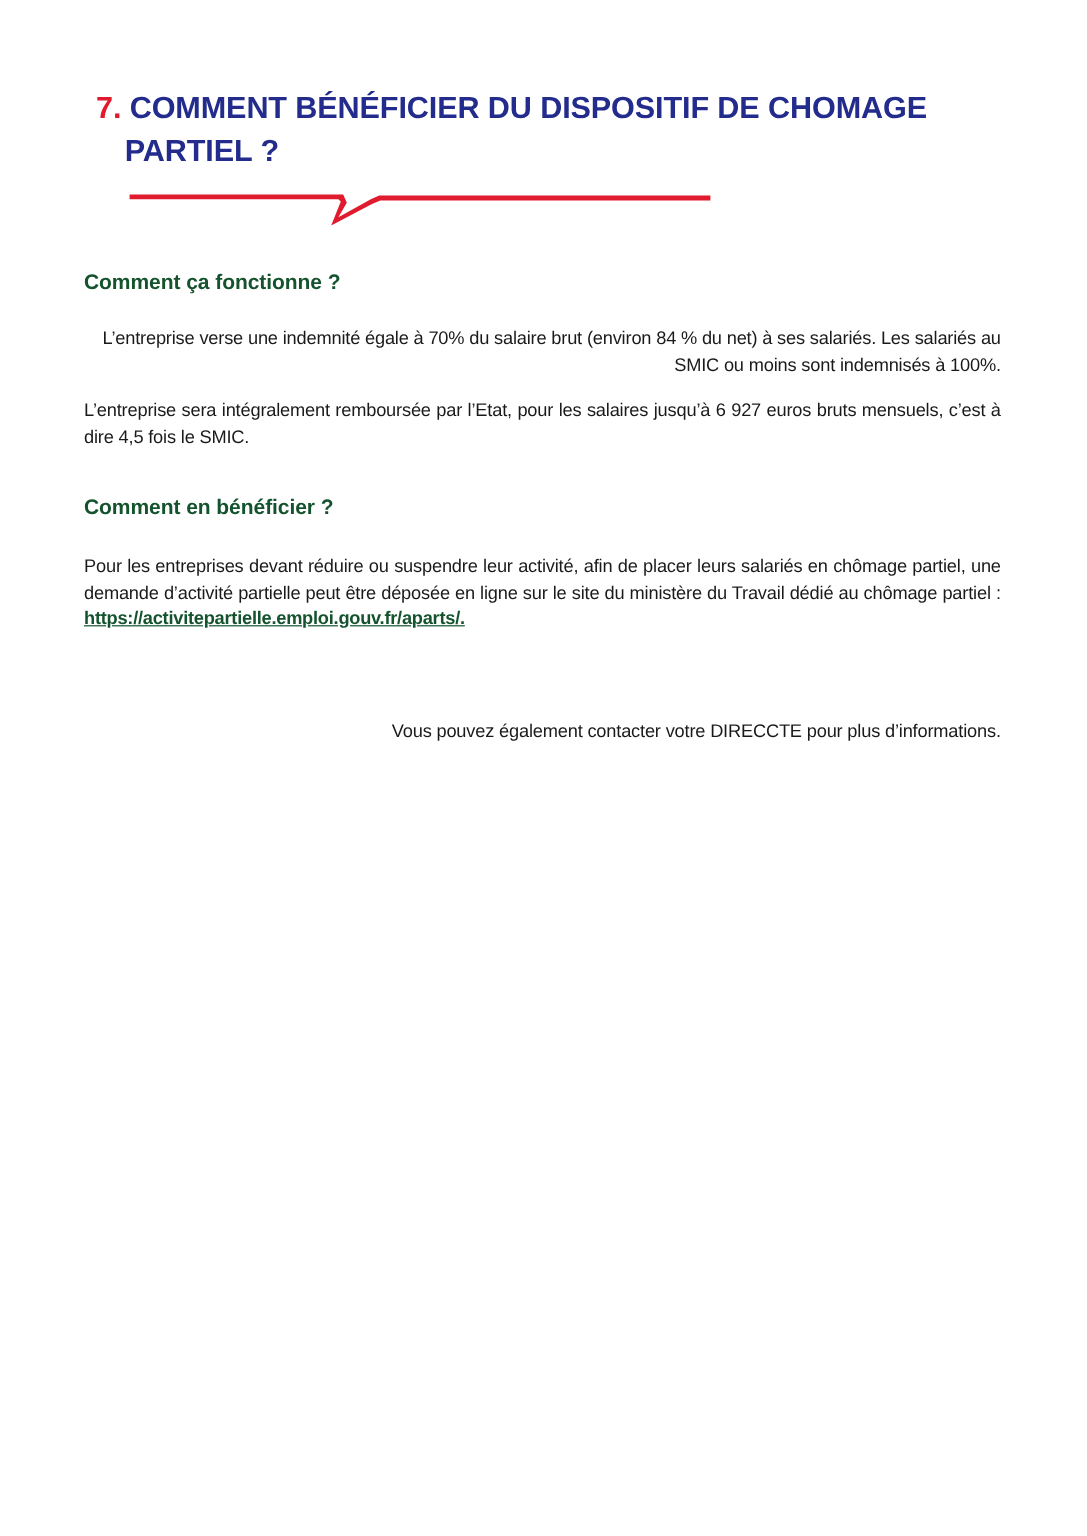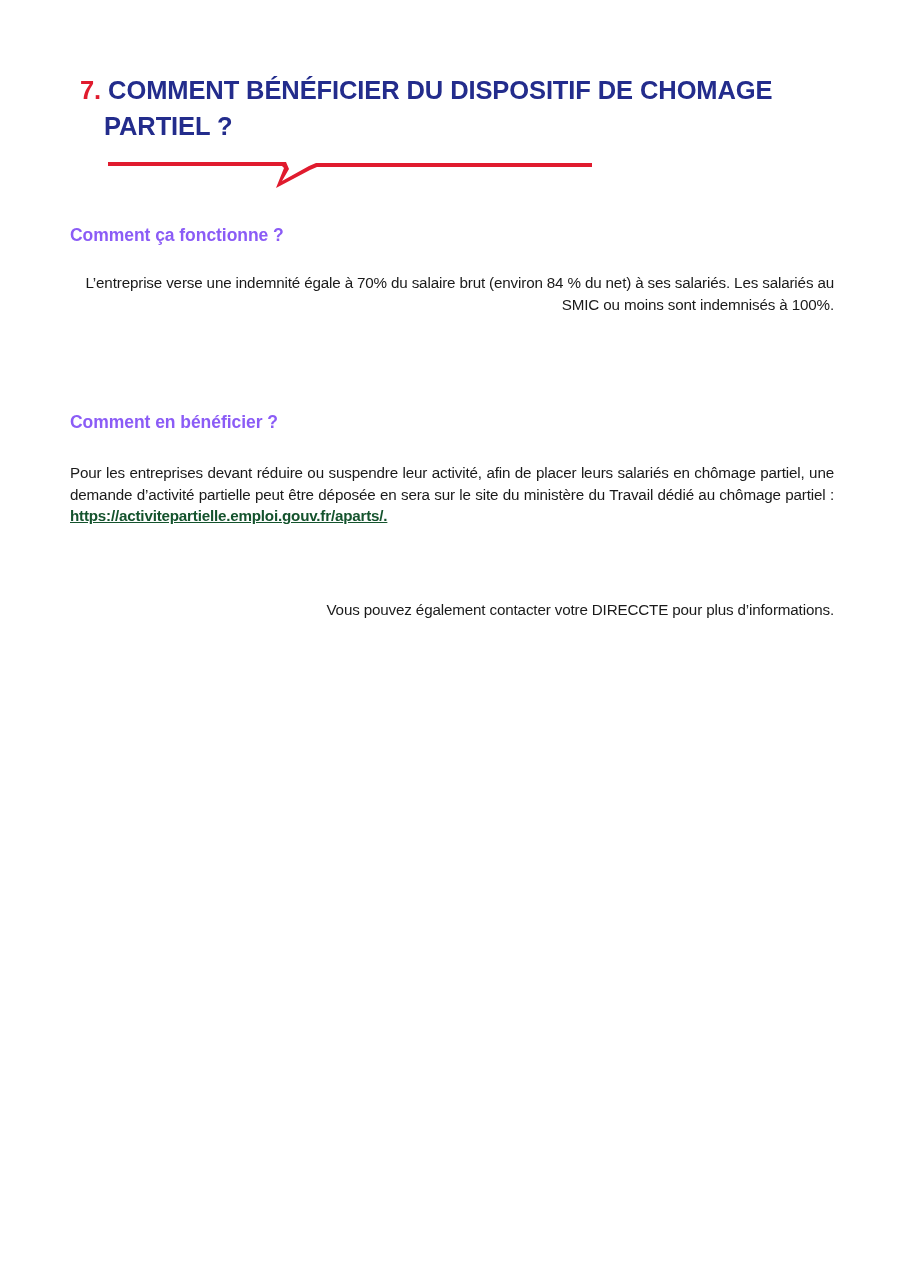--- a/index.html
+++ b/index.html
@@ -61,21 +61,21 @@
     display: block;
     overflow: visible;
   }
 
   
   .section-heading {
     position: absolute;
     margin: 0;
     font-size: 17.5px;
     font-weight: bold;
-    color: #8b5cf6;
+    color: #14532d;
     letter-spacing: -0.05px;
     white-space: nowrap;
   }
   #heading-fonctionne { left: 70px; top: 225px; }
   #heading-beneficier { left: 70px; top: 412px; }
 
   
   .para {
     position: absolute;
     left: 70px;
@@ -117,21 +117,22 @@
   <div class="rule-wrap">
     <svg width="500" height="32" viewBox="0 0 500 32">
       <path d="M 4 10 L 182 10 L 185 17 L 178 29 L 205 14 L 212 11 L 488 11 L 488 15 L 213 15 L 206 18 L 172 36 L 180 16 L 178 14 L 4 14 Z" fill="#E01B2E"></path>
     </svg>
   </div>
 
   <h2 class="section-heading" id="heading-fonctionne">Comment ça fonctionne ?</h2>
 
   <p class="para left" id="para-1">L’entreprise verse une indemnité égale à 70% du salaire brut (environ 84 % du net) à ses salariés. Les salariés au SMIC ou moins sont indemnisés à 100%.</p>
 
+  <p class="para justify" id="para-2">L’entreprise sera intégralement remboursée par l’Etat, pour les salaires jusqu’à 6 927 euros bruts mensuels, c’est à dire 4,5 fois le SMIC.</p>
 
   <h2 class="section-heading" id="heading-beneficier">Comment en bénéficier ?</h2>
 
-  <p class="para justify" id="para-3"><span>Pour les entreprises devant réduire ou suspendre leur activité, afin de placer leurs salariés en chômage partiel, une demande d’activité partielle peut être déposée en sera sur le site du ministère du Travail dédié au chômage partiel : </span><a class="doc-link" href="#">https://activitepartielle.emploi.gouv.fr/aparts/.</a></p>
+  <p class="para justify" id="para-3"><span>Pour les entreprises devant réduire ou suspendre leur activité, afin de placer leurs salariés en chômage partiel, une demande d’activité partielle peut être déposée en ligne sur le site du ministère du Travail dédié au chômage partiel : </span><a class="doc-link" href="#">https://activitepartielle.emploi.gouv.fr/aparts/.</a></p>
 
 
   <p class="para left" id="para-5">Vous pouvez également contacter votre DIRECCTE pour plus d’informations.</p>
 
 </div>
 
 </body></html>

